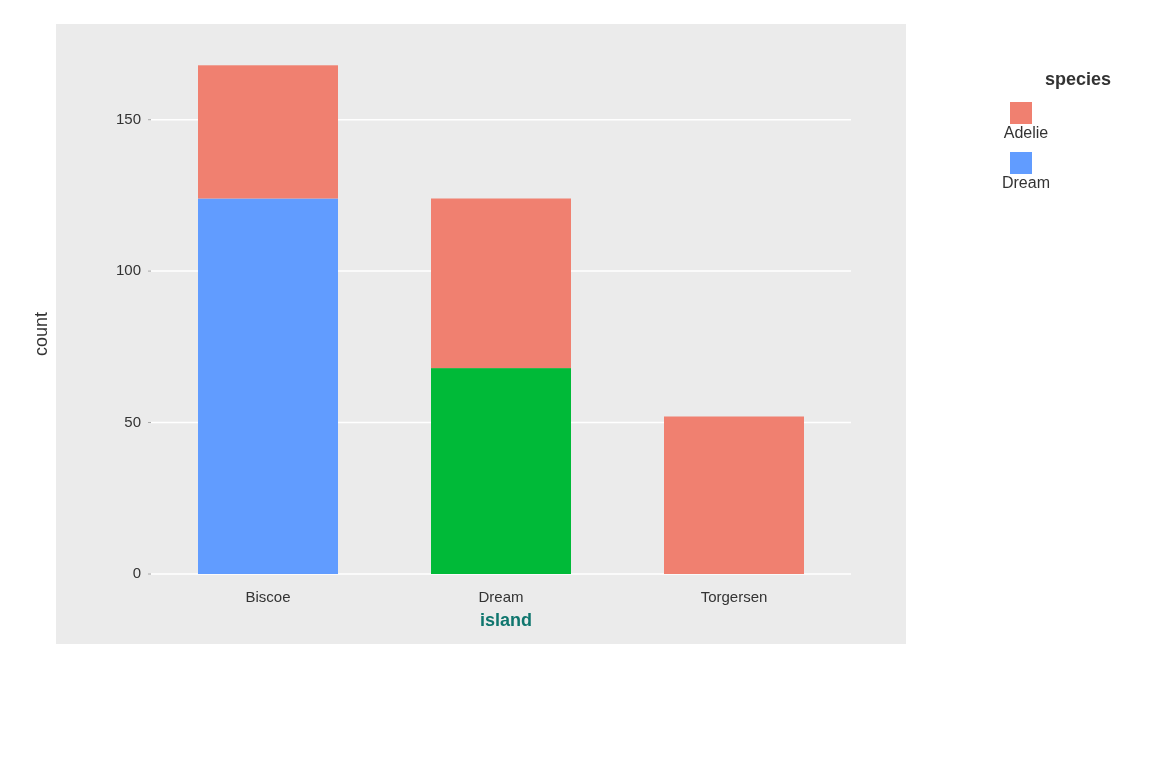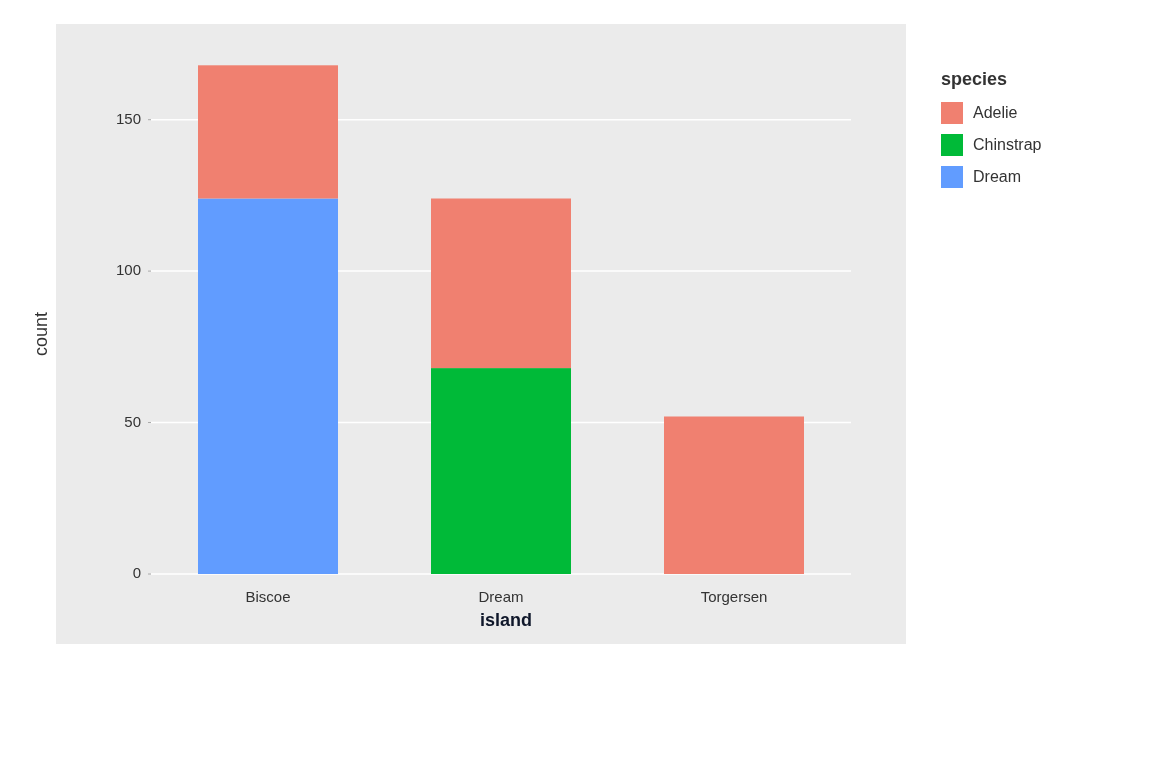--- a/index.html
+++ b/index.html
@@ -54,38 +54,39 @@
       position: relative;
       flex: 1;
       height: 620px;
       background: #ebebeb;
       padding: 20px 20px 20px 20px;
     }
     .x-axis-title {
       text-align: center;
       font-size: 18px;
       font-weight: bold;
-      color: #0f172a;
+      color: #0f766e;
       margin-top: 4px;
     }
     .legend {
       width: 200px;
       margin-left: 20px;
       margin-top: 30px;
       padding: 15px;
+      text-align: right;
     }
     .legend-title {
       font-size: 18px;
       font-weight: bold;
       color: #333;
       margin-bottom: 12px;
     }
     .legend-item {
       display: flex;
-      flex-direction: row;
+      flex-direction: column;
       align-items: center;
       margin-bottom: 10px;
     }
     .legend-swatch {
       width: 22px;
       height: 22px;
       margin-right: 10px;
       border: none;
       flex-shrink: 0;
     }
@@ -146,24 +147,20 @@
           <div class="x-axis-title" style="margin-left:50px; margin-top:2px;">island</div>
         </div>
 
         <div class="legend">
           <div class="legend-title">species</div>
           <div class="legend-item">
             <div class="legend-swatch" style="background:#f08070;"></div>
             <span class="legend-label">Adelie</span>
           </div>
           <div class="legend-item">
-            <div class="legend-swatch" style="background:#00ba38;"></div>
-            <span class="legend-label">Chinstrap</span>
-          </div>
-          <div class="legend-item">
             <div class="legend-swatch" style="background:#619cff;"></div>
             <span class="legend-label">Dream</span>
           </div>
         </div>
       </div>
     </div>
   </div>
 </div>
 
 </body></html>

